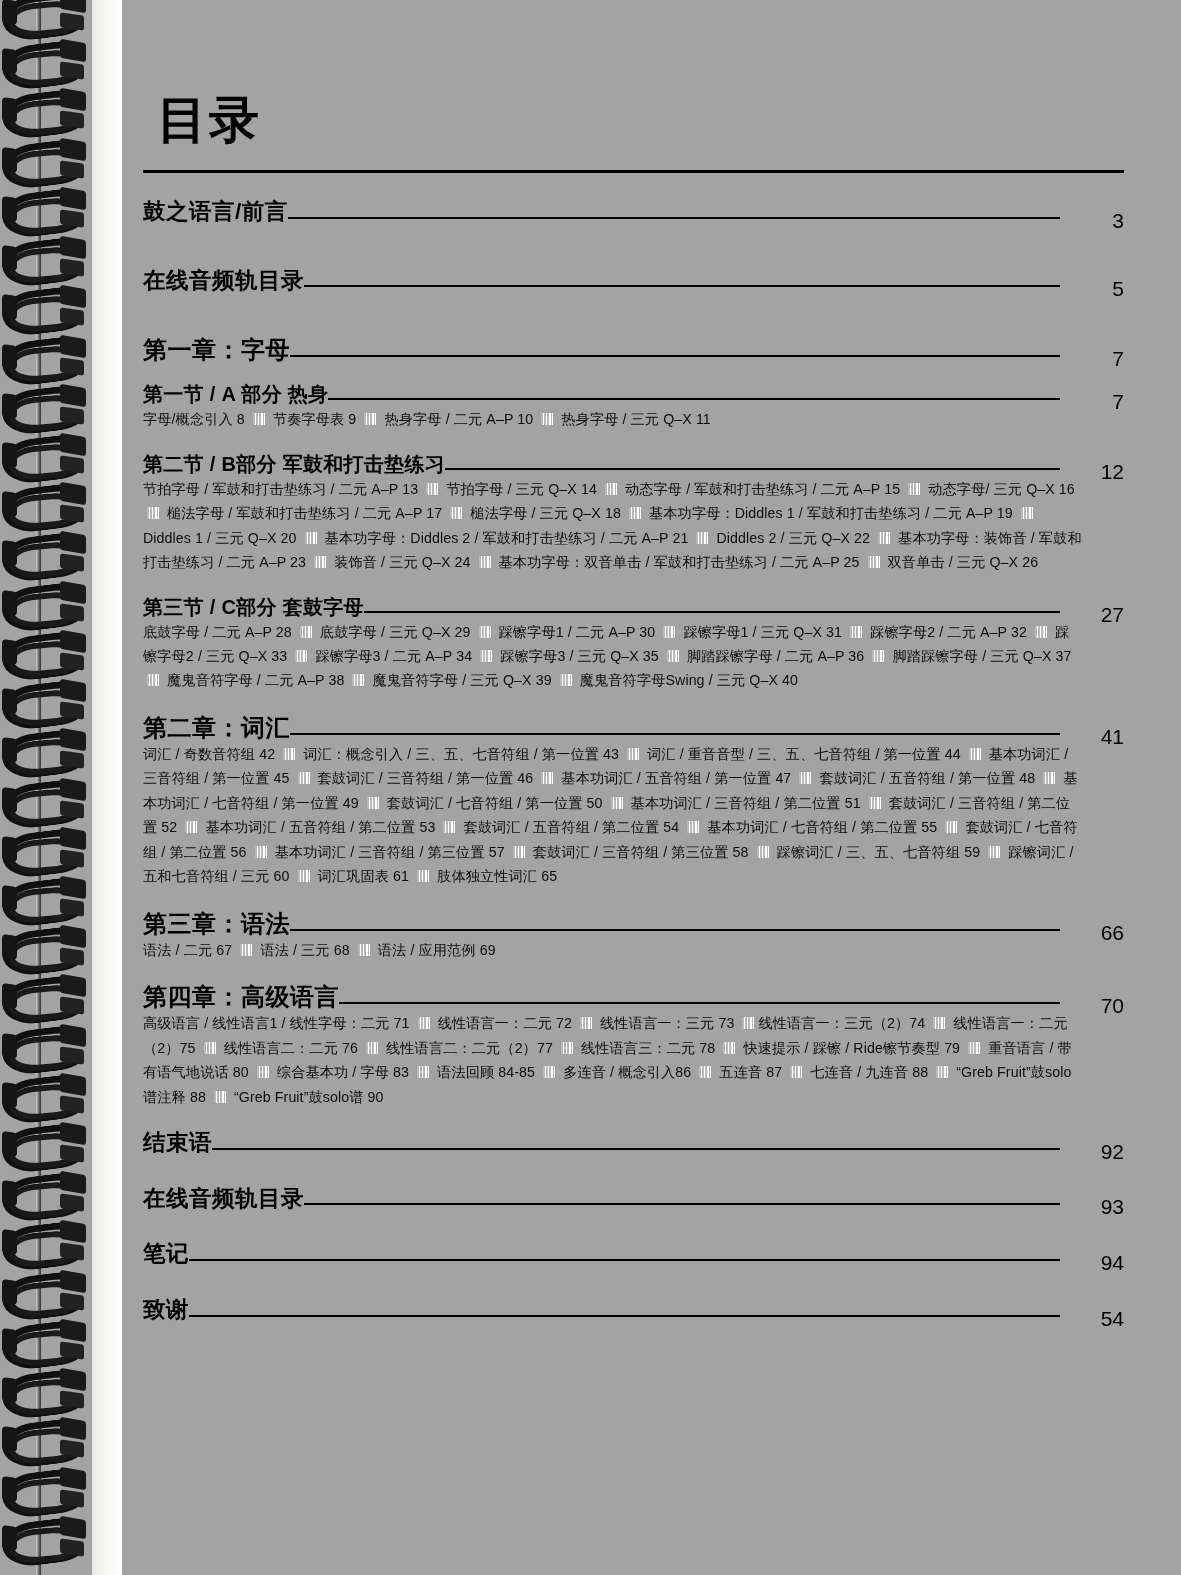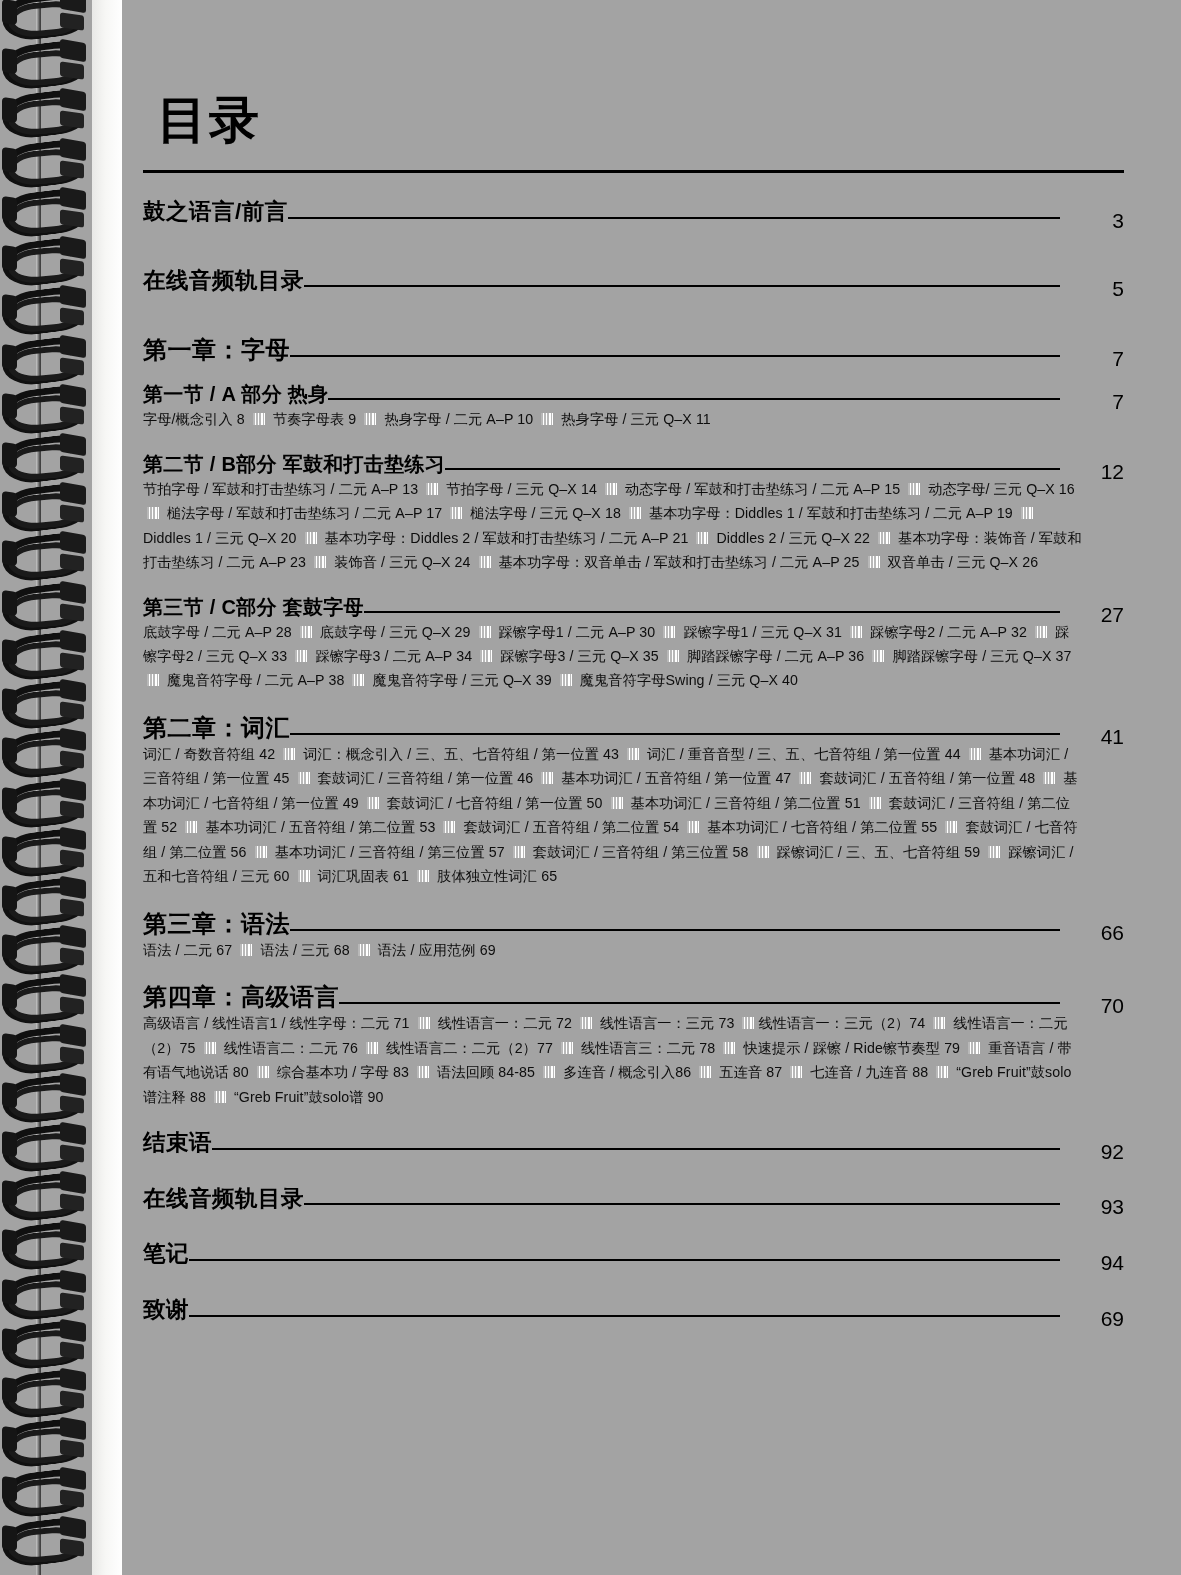--- a/index.html
+++ b/index.html
@@ -548,20 +548,20 @@
             <span class="entry-label">笔记</span>
             <span class="leader"></span>
             <span class="pagenum">94</span>
           </div>
         </div>
         <div class="gap-sm"></div>
         <div class="entry lvl0">
           <div class="entry-line">
             <span class="entry-label">致谢</span>
             <span class="leader"></span>
-            <span class="pagenum">69</span>
+            <span class="pagenum">54</span>
           </div>
         </div>
         <div class="gap-sm"></div>
       </div>
 
   </div>
 </div>
 
 </body></html>

